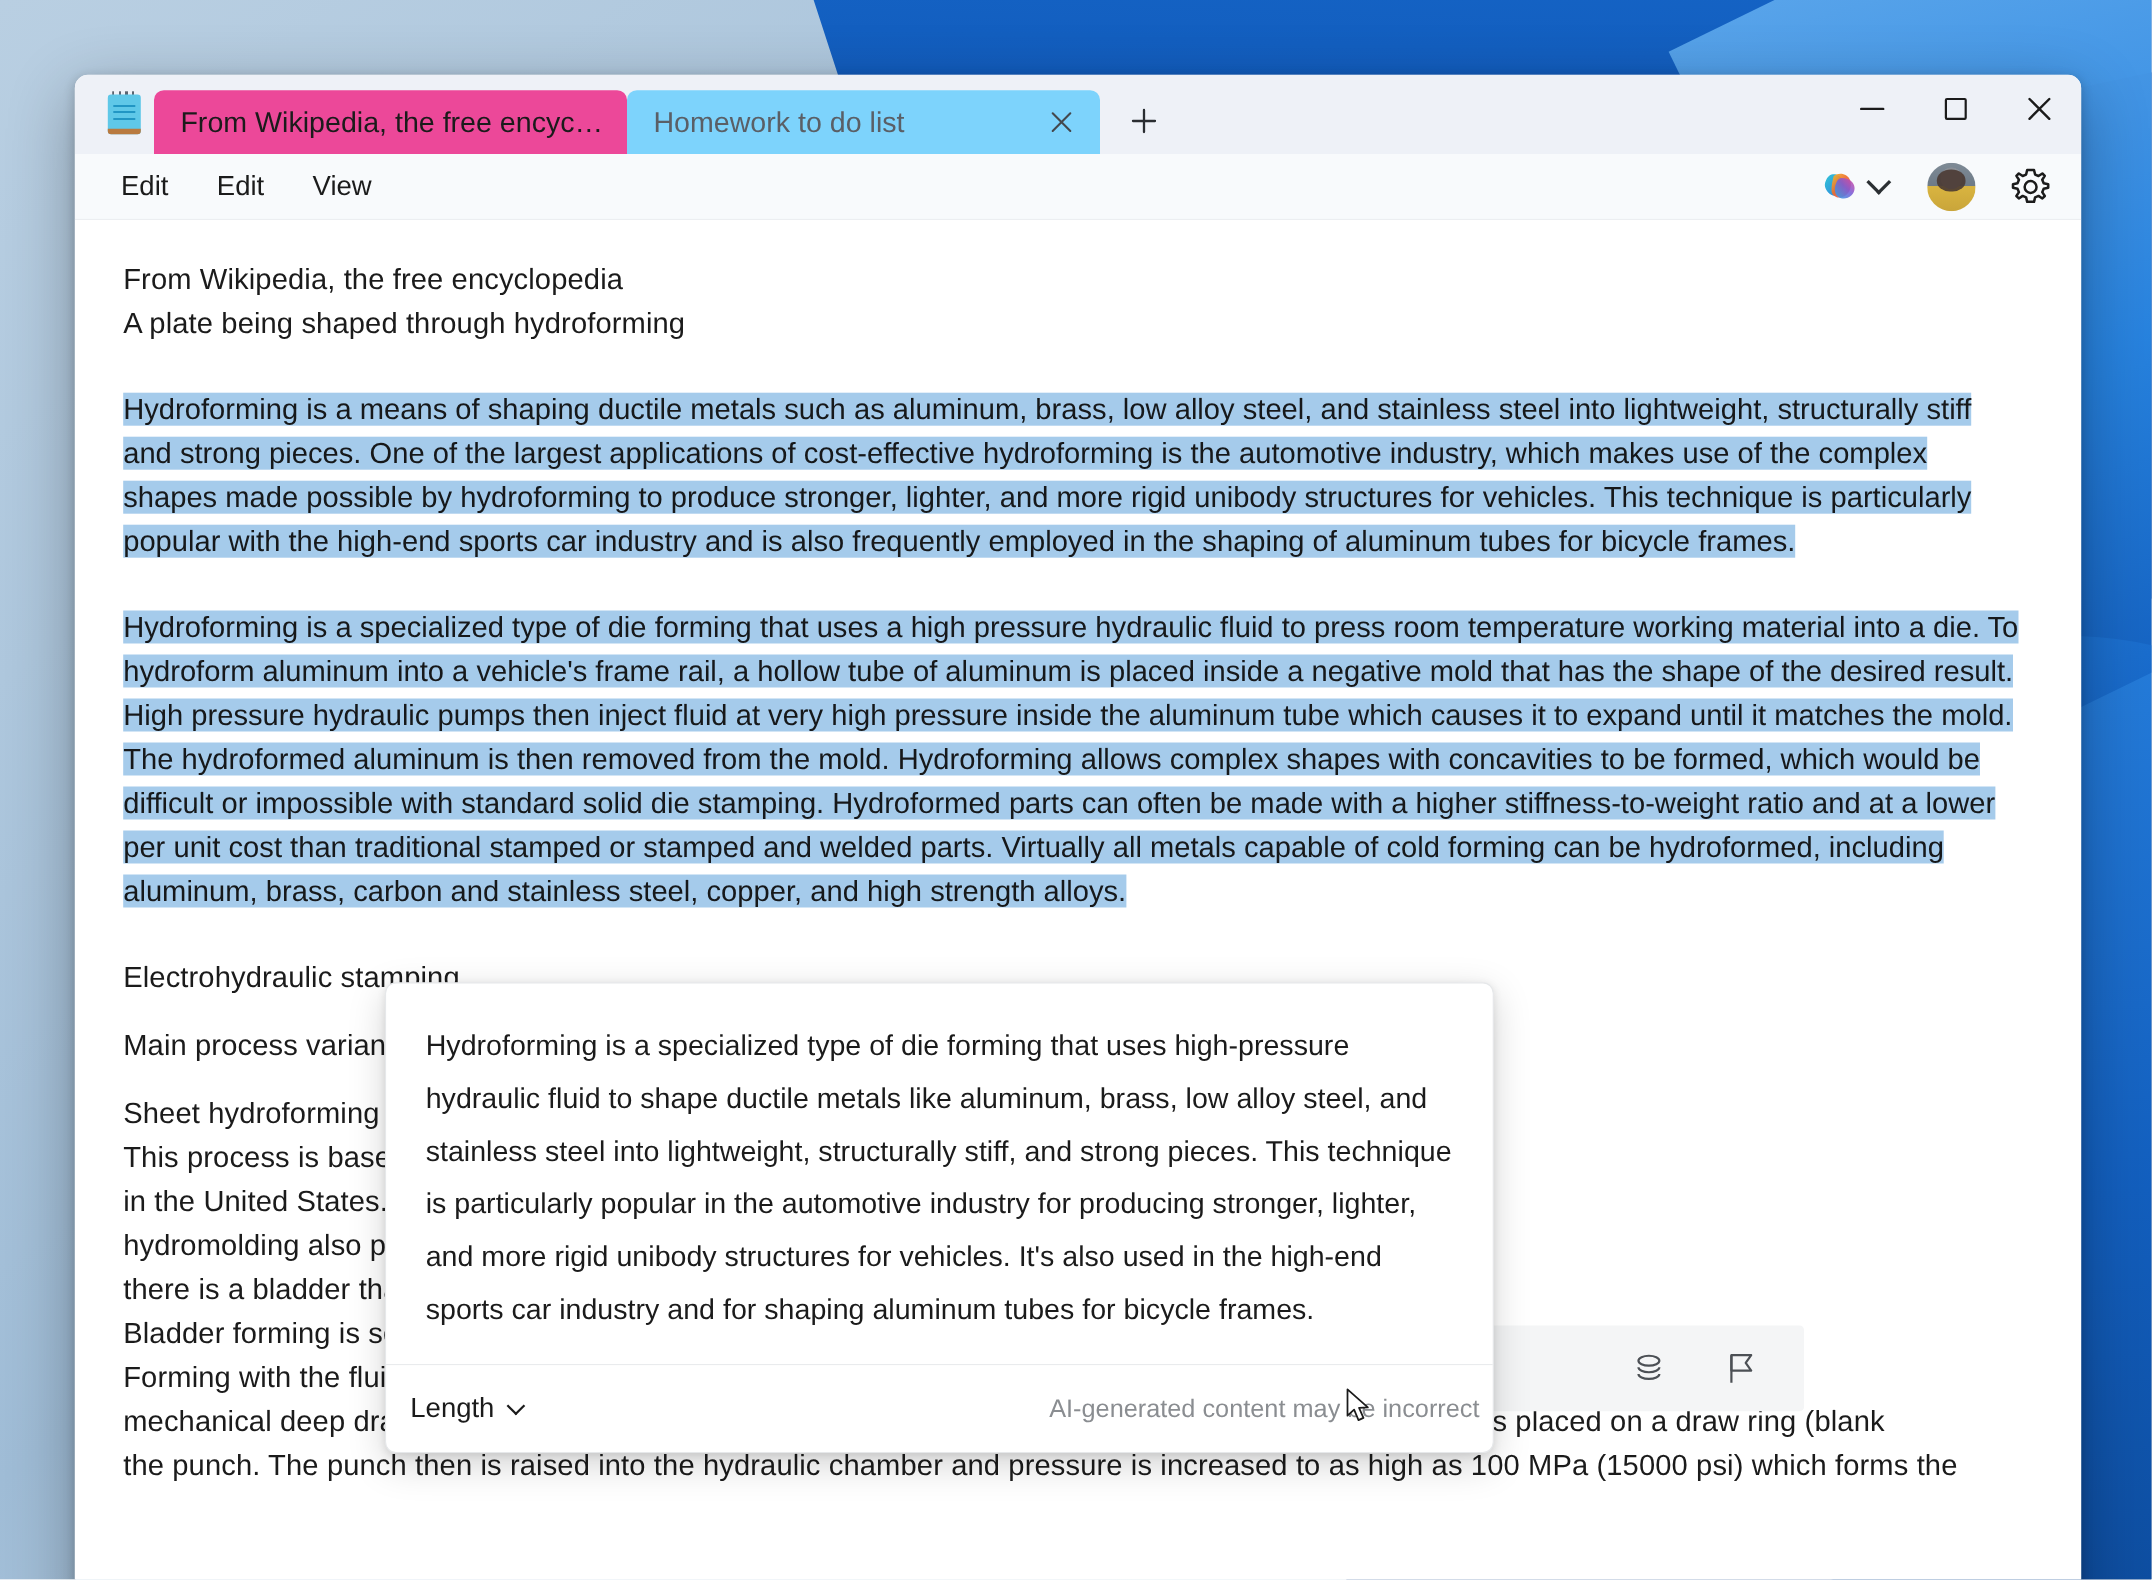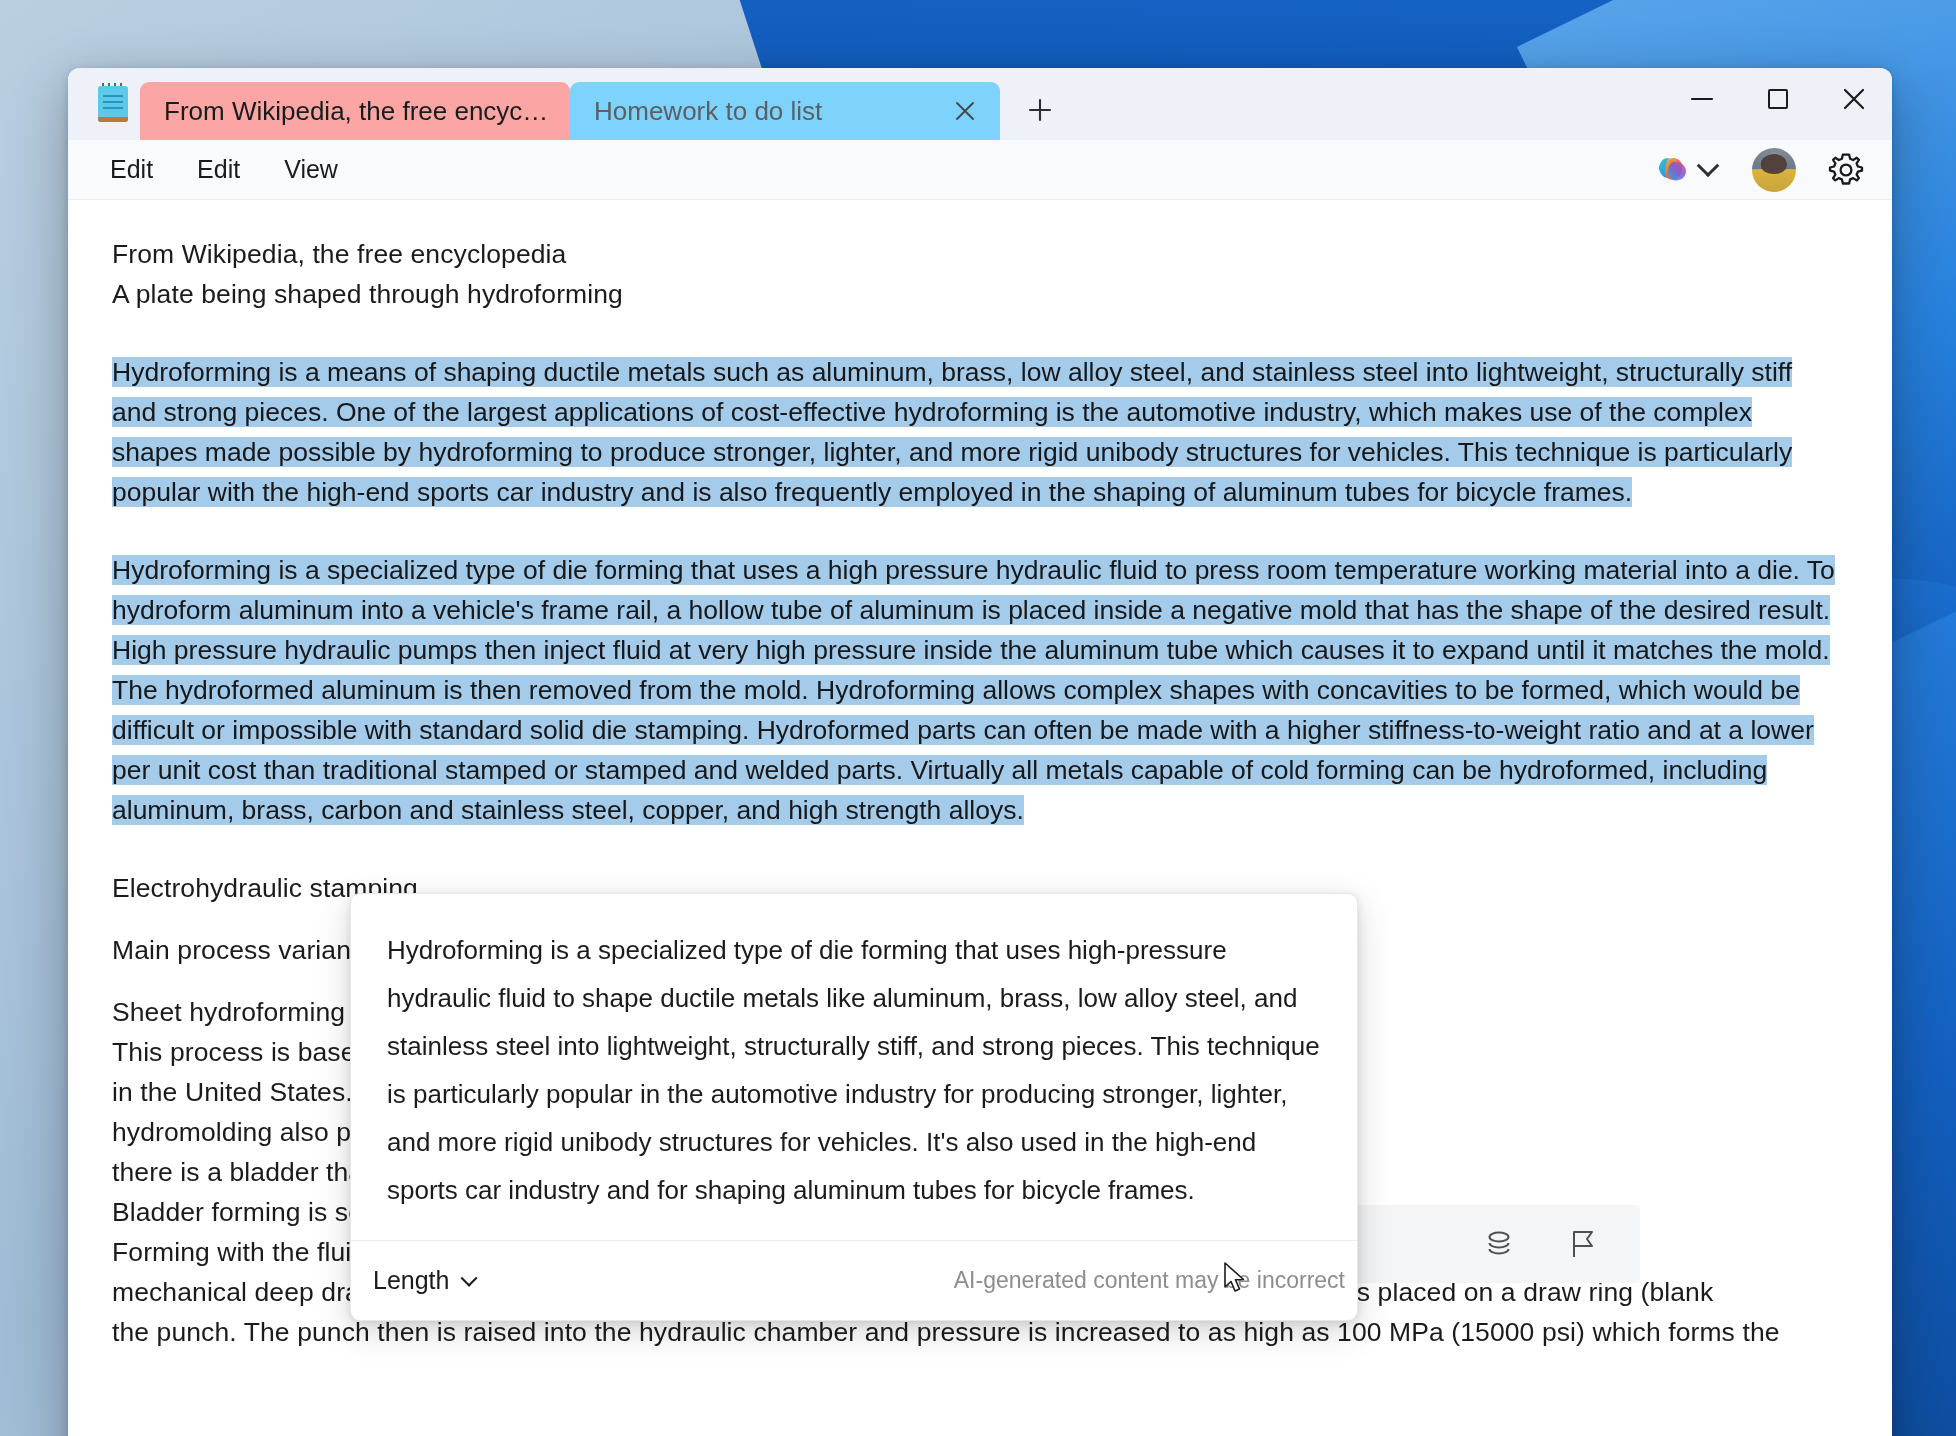--- a/index.html
+++ b/index.html
@@ -110,21 +110,21 @@
   .tab {
     height: 58px;
     display: flex;
     align-items: center;
     padding: 0 18px 0 24px;
     border-radius: 9px 9px 0 0;
     cursor: default;
     max-width: 430px;
   }
   .tab.active {
-    background: #fca5a5;
+    background: #ec4899;
     width: 432px;
   }
   .tab.inactive {
     background: #7dd3fc;
     width: 430px;
   }
   .tab-title {
     font-size: 26px;
     color: #1b1b1b;
     white-space: nowrap;

